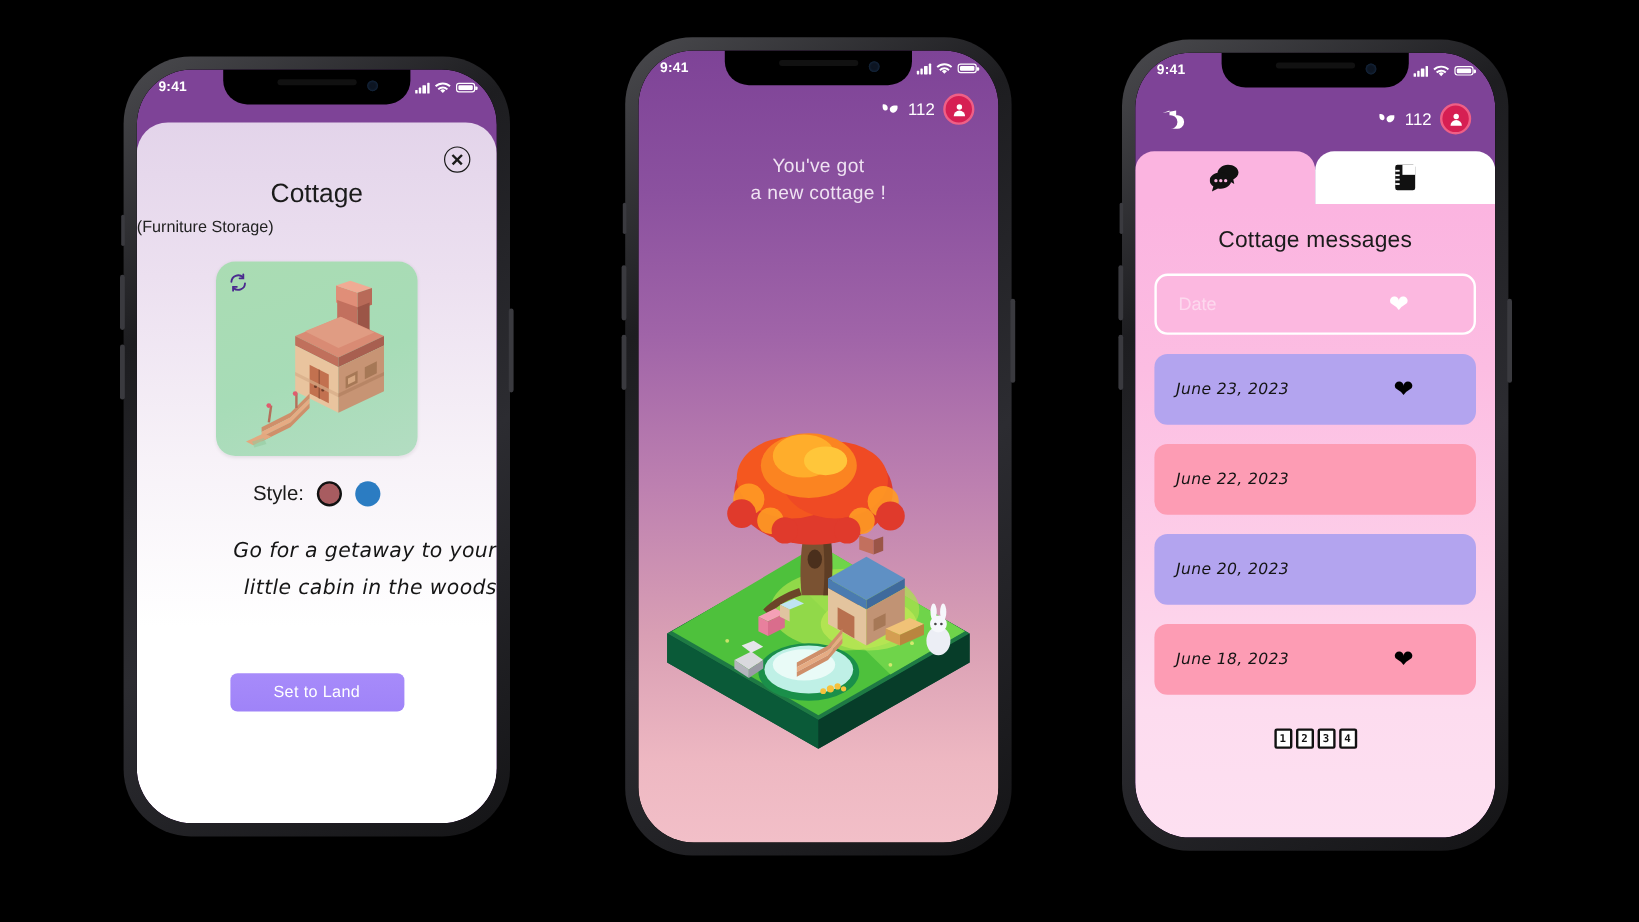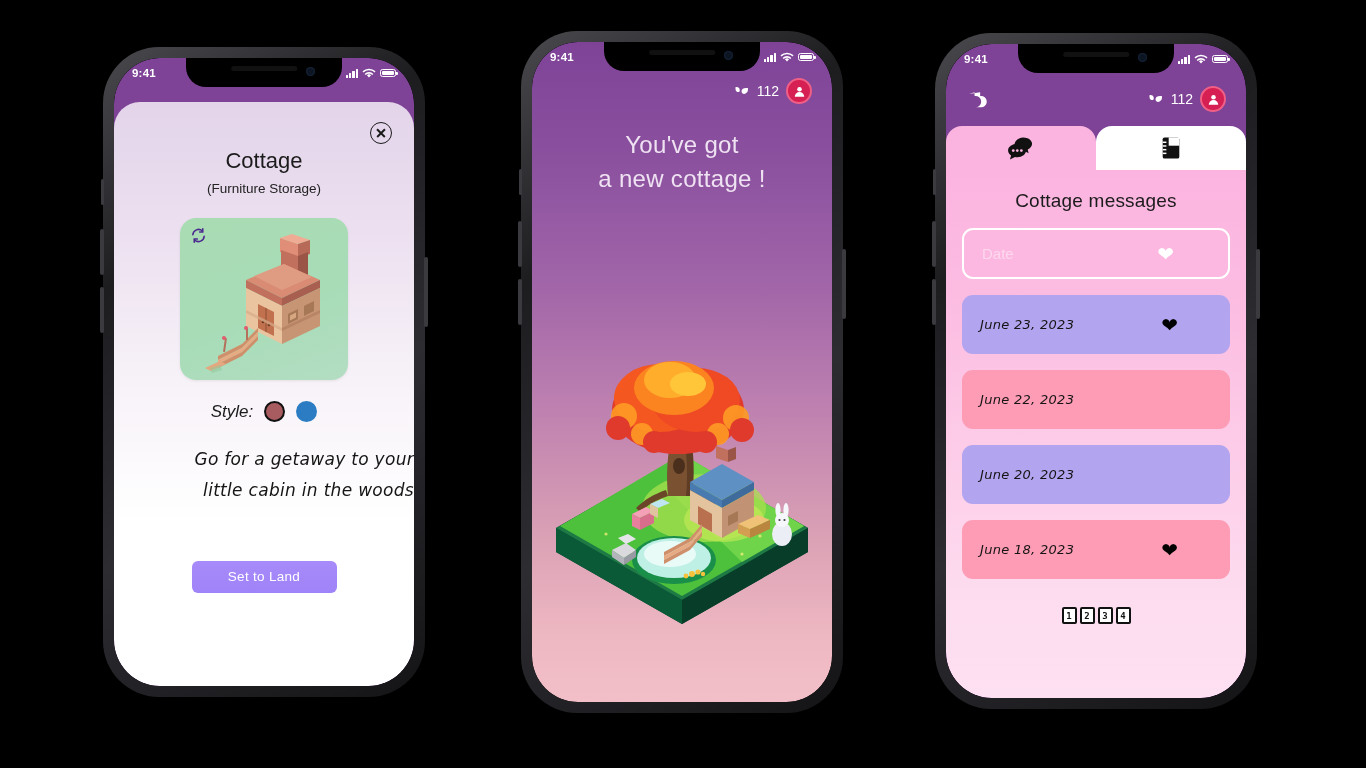--- a/index.html
+++ b/index.html
@@ -49,30 +49,30 @@
            background:linear-gradient(to bottom,#e3d4ea 0%,#ece0f0 22%,#f7f2f8 48%,#ffffff 72%,#ffffff 100%);
            border-top-left-radius:26px; border-top-right-radius:26px; }
   .close-x { position:absolute; top:20px; right:22px; width:22px; height:22px;
              border:1.8px solid #1b1b1b; border-radius:50%; }
   .close-x:before,.close-x:after { content:""; position:absolute; left:50%; top:50%;
              width:11px; height:1.8px; background:#1b1b1b; }
   .close-x:before { transform:translate(-50%,-50%) rotate(45deg); }
   .close-x:after  { transform:translate(-50%,-50%) rotate(-45deg); }
 
   .title1 { text-align:center; margin-top:46px; font-size:22px; color:#1b1b1b; font-weight:400; }
-  .subtitle1 { text-align:center; margin-top:7px; font-size:13.5px; color:#222; }
+  .subtitle1 { text-align:left; margin-top:7px; font-size:13.5px; color:#222; }
 
   .preview { position:relative; margin:22px auto 0; width:168px; height:162px;
              border-radius:16px; background:linear-gradient(160deg,#aadcb3,#a7dcb7 55%,#b3ddc2);
              box-shadow:0 1px 3px rgba(0,0,0,.08); overflow:hidden; }
   .rot { position:absolute; top:9px; left:10px; width:17px; height:17px; }
   .rot svg { width:100%; height:100%; display:block; }
 
   .style-row { display:flex; align-items:center; justify-content:center;
-               gap:11px; margin-top:21px;font-style:italic; }
+               gap:11px; margin-top:21px; }
   .style-row .lbl { font-size:17px; color:#1b1b1b; }
   .swatch { width:21px; height:21px; border-radius:50%; }
   .swatch.sel { border:2.5px solid #111; }
 
   .desc { margin-top:22px; text-align:right; font-size:17px; color:#151515;
           font-style:italic; line-height:1.85; font-family:"DejaVu Sans", sans-serif;
           letter-spacing:.3px; }
 
   .btn-pill { display:block; margin:0 auto; width:145px; height:32px; border:none;
               border-radius:6px; color:#fff; font-size:13.5px; letter-spacing:.3px;
@@ -85,21 +85,21 @@
                  #bd80b0 55%,#d99fb4 74%,#eeb8c2 90%,#f2bfc8 100%); }
   .hud { position:absolute; top:36px; right:20px; display:flex; align-items:center;
          gap:7px; z-index:20; }
   .leaf-ic { width:16px; height:14px; }
   .hud-count { color:#fff; font-size:14px; }
   .avatar { width:26px; height:26px; border-radius:50%; background:#d61f53;
             border:2px solid #ef5f86; display:flex; align-items:center; justify-content:center; }
   .avatar svg { width:15px; height:15px; }
 
   .headline { position:absolute; top:86px; left:0; right:0; text-align:center;
-              color:#efe2f2; font-size:24px; line-height:1.42; letter-spacing:.3px; }
+              color:#efe2f2; font-size:16px; line-height:1.42; letter-spacing:.3px; }
 
   .island { position:absolute; left:50%; top:296px; transform:translateX(-50%);
             width:272px; height:292px; }
 
   
   .p3 .screen { background:#7e4397; }
   .p3-top { position:absolute; top:34px; left:0; right:0; height:42px; z-index:20;
             display:flex; align-items:center; justify-content:space-between; padding:0 20px; }
   .backarrow { width:24px; height:22px; }
   .tabs { position:absolute; top:82px; left:0; right:0; height:44px; display:flex; z-index:15; }

